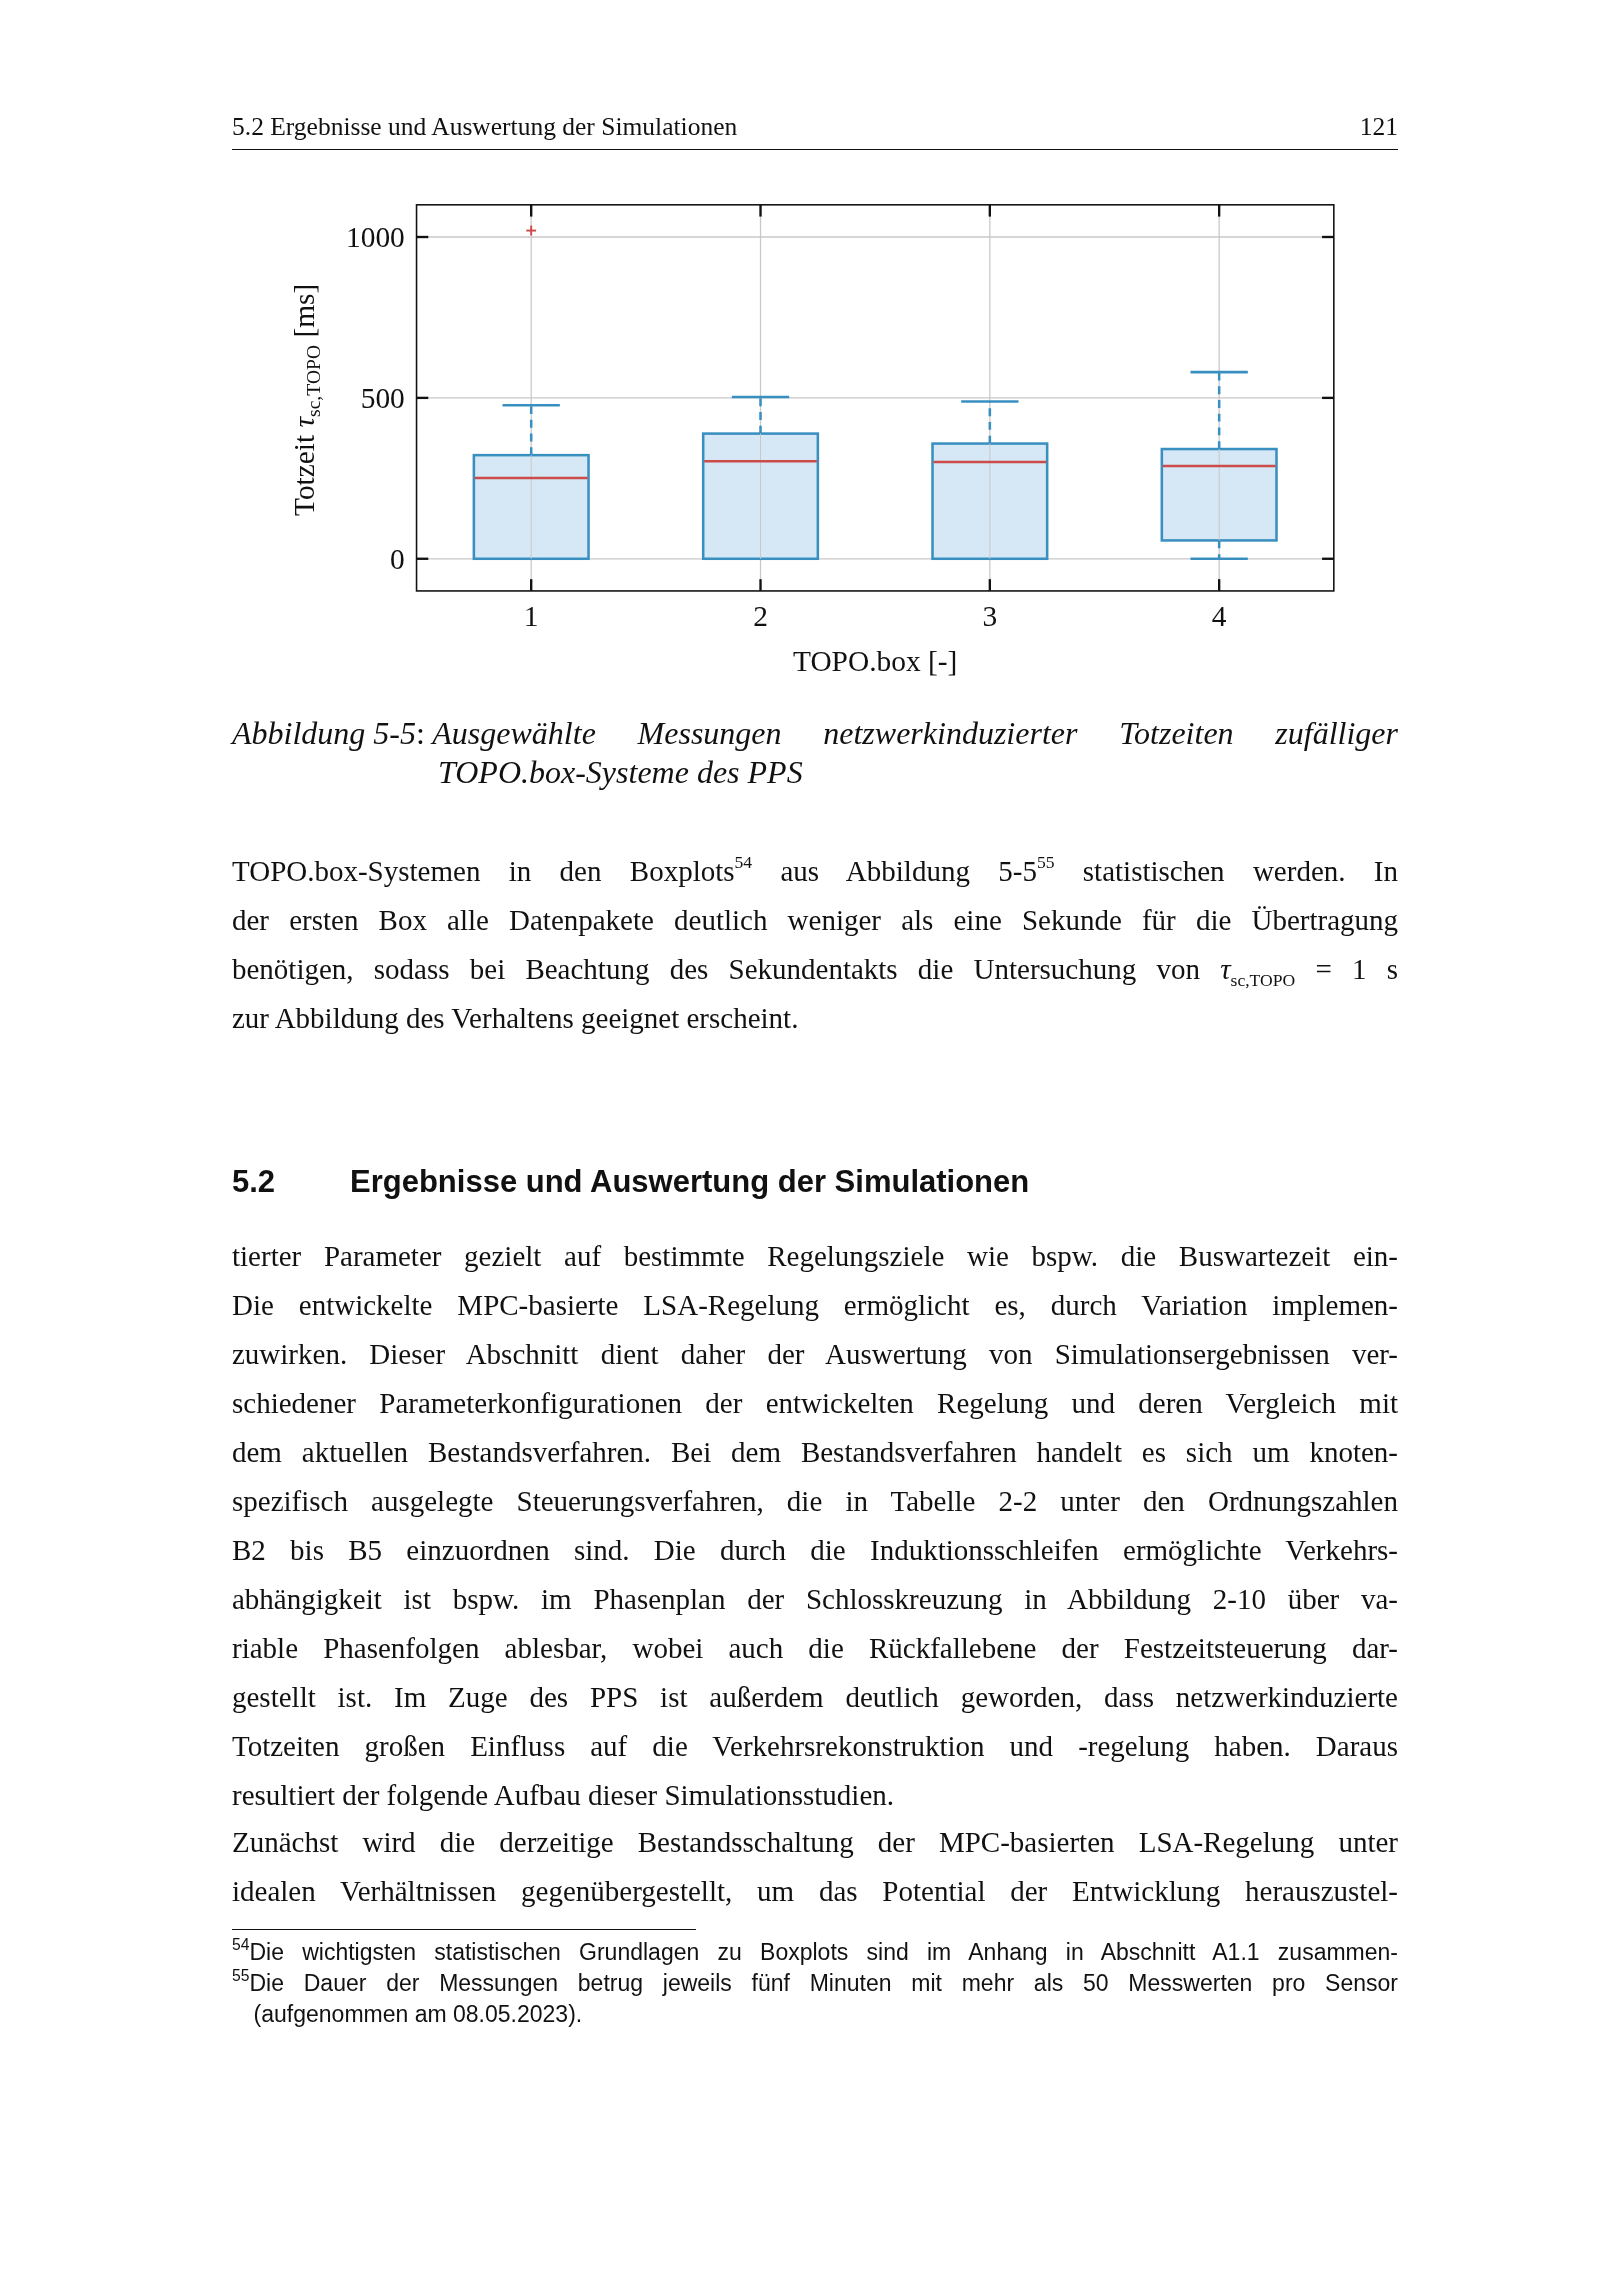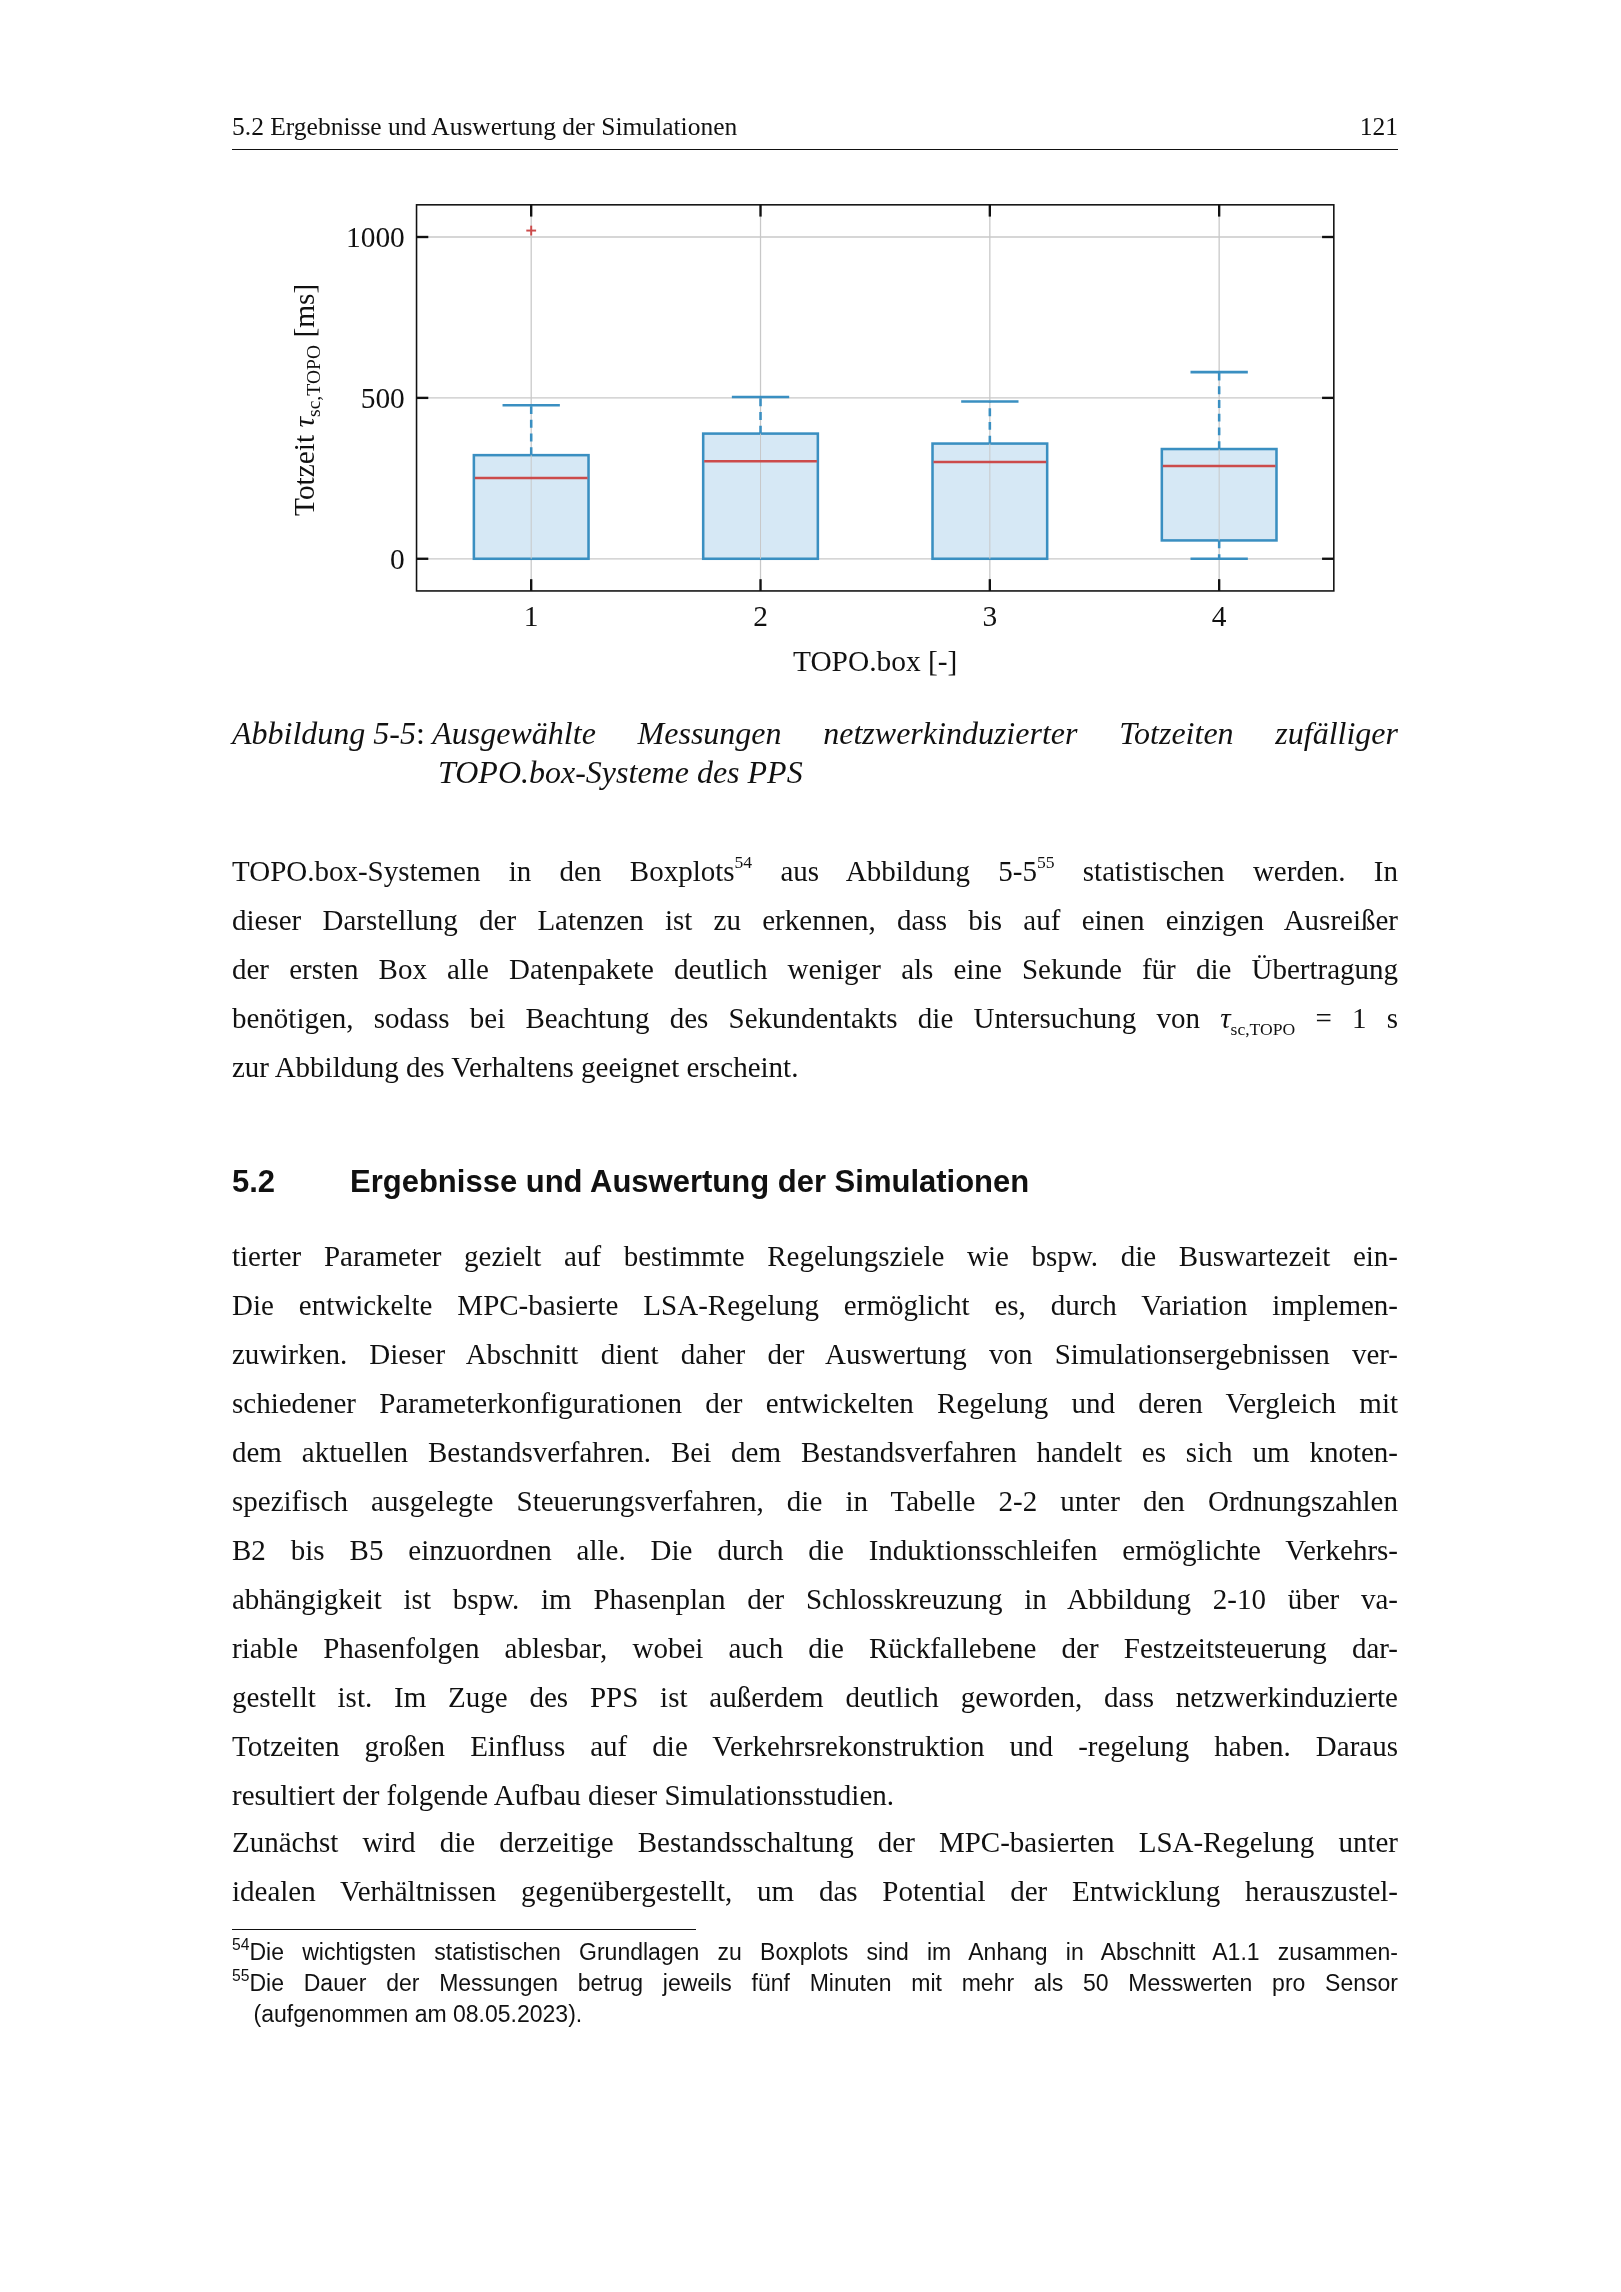--- a/index.html
+++ b/index.html
@@ -119,38 +119,37 @@
     <span>Messungen</span>
     <span>netzwerkinduzierter</span>
     <span>Totzeiten</span>
     <span>zufälliger</span>
   </div>
   <div class="line2">TOPO.box-Systeme des PPS</div>
 </div>
 
 <div class="para" style="top:847px">
   <span class="line"><span>TOPO.box-Systemen in den Boxplots</span><sup>54</sup><span> aus Abbildung 5-5</span><sup>55</sup><span> statistischen werden. In</span></span>
-  <span class="line">dieser Darstellung der Latenzen ist zu erkennen, dass bis auf einen einzigen Ausreißer</span>
   <span class="line">der ersten Box alle Datenpakete deutlich weniger als eine Sekunde für die Übertragung</span>
   <span class="line"><span>benötigen, sodass bei Beachtung des Sekundentakts die Untersuchung von </span><span class="tau">τ</span><sub>sc,TOPO</sub><span> = 1 s</span></span>
   <span class="line last">zur Abbildung des Verhaltens geeignet erscheint.</span>
 </div>
 
 <div class="section-heading">
   <span class="num">5.2</span><span>Ergebnisse und Auswertung der Simulationen</span>
 </div>
 
 <div class="para" style="top:1232px" id="para2">
     <span class="line">tierter Parameter gezielt auf bestimmte Regelungsziele wie bspw. die Buswartezeit ein-</span>
     <span class="line">Die entwickelte MPC-basierte LSA-Regelung ermöglicht es, durch Variation implemen-</span>
     <span class="line">zuwirken. Dieser Abschnitt dient daher der Auswertung von Simulationsergebnissen ver-</span>
     <span class="line">schiedener Parameterkonfigurationen der entwickelten Regelung und deren Vergleich mit</span>
     <span class="line">dem aktuellen Bestandsverfahren. Bei dem Bestandsverfahren handelt es sich um knoten-</span>
     <span class="line">spezifisch ausgelegte Steuerungsverfahren, die in Tabelle 2-2 unter den Ordnungszahlen</span>
-    <span class="line">B2 bis B5 einzuordnen alle. Die durch die Induktionsschleifen ermöglichte Verkehrs-</span>
+    <span class="line">B2 bis B5 einzuordnen sind. Die durch die Induktionsschleifen ermöglichte Verkehrs-</span>
     <span class="line">abhängigkeit ist bspw. im Phasenplan der Schlosskreuzung in Abbildung 2-10 über va-</span>
     <span class="line">riable Phasenfolgen ablesbar, wobei auch die Rückfallebene der Festzeitsteuerung dar-</span>
     <span class="line">gestellt ist. Im Zuge des PPS ist außerdem deutlich geworden, dass netzwerkinduzierte</span>
     <span class="line">Totzeiten großen Einfluss auf die Verkehrsrekonstruktion und -regelung haben. Daraus</span>
     <span class="line last">resultiert der folgende Aufbau dieser Simulationsstudien.</span>
   </div>
 
 <div class="para" style="top:1818px" id="para3">
     <span class="line">Zunächst wird die derzeitige Bestandsschaltung der MPC-basierten LSA-Regelung unter</span>
     <span class="line">idealen Verhältnissen gegenübergestellt, um das Potential der Entwicklung herauszustel-</span>

